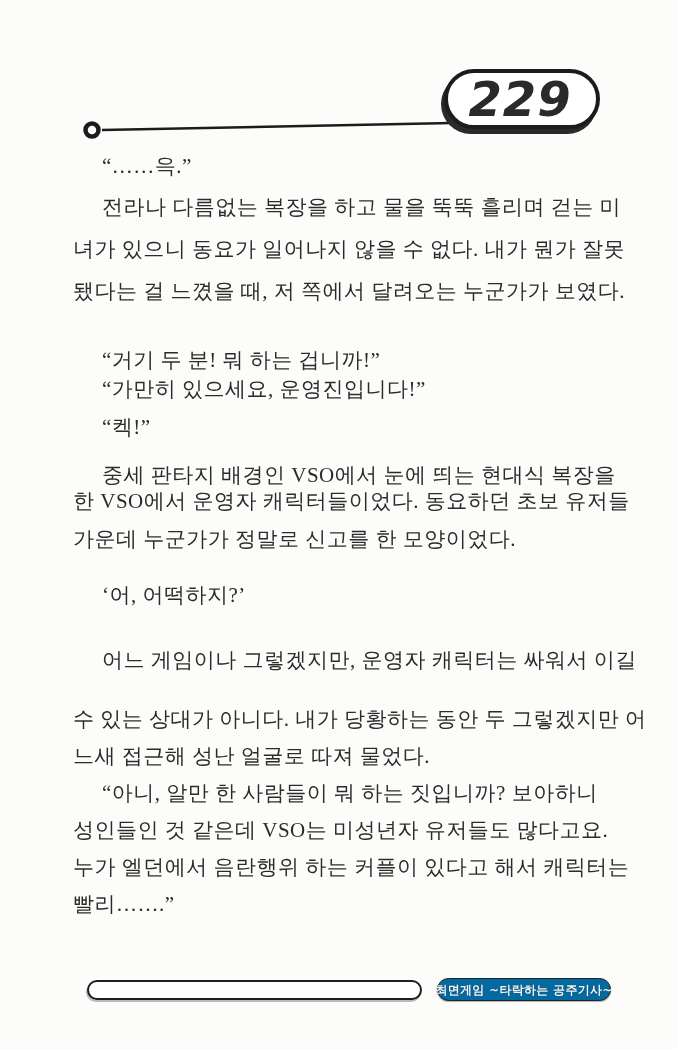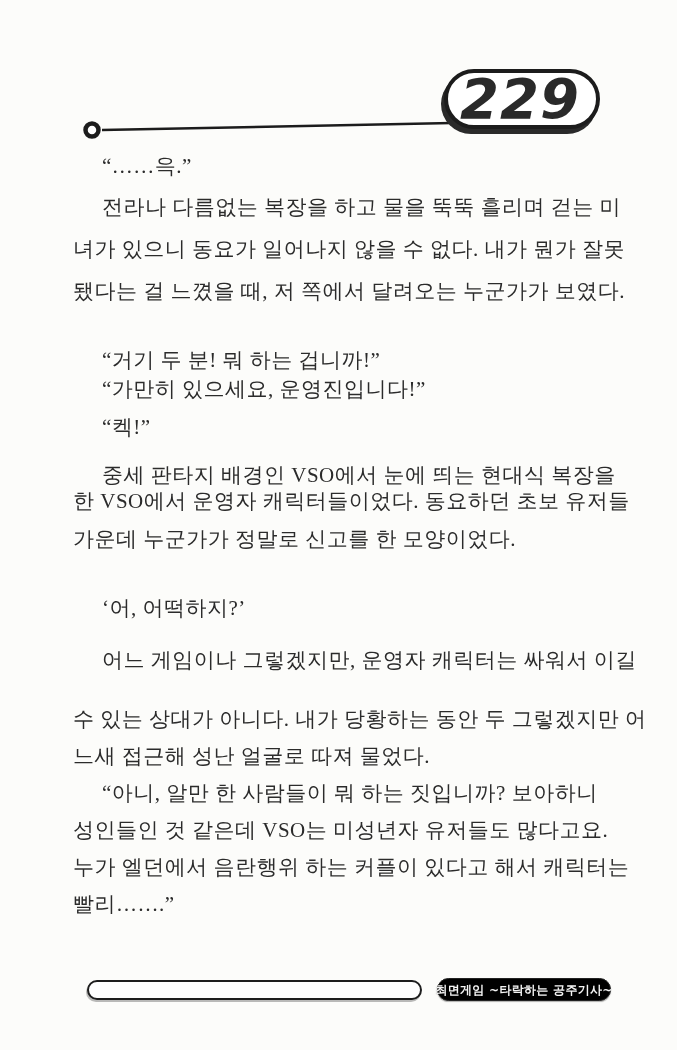--- a/index.html
+++ b/index.html
@@ -34,21 +34,21 @@
     box-shadow: -3px 5px 0 0 #2a2a2a;
     display: flex;
     align-items: center;
     justify-content: center;
     z-index: 2;
   }
   .page-number {
     font-family: "DejaVu Sans", sans-serif;
     font-weight: bold;
     font-style: italic;
-    font-size: 56px;
+    font-size: 48px;
     letter-spacing: 1px;
     color: #2a2a2a;
     line-height: 1;
     padding-right: 4px;
   }
   
   .text-line {
     position: absolute;
     left: 73px;
     width: 560px;
@@ -69,21 +69,21 @@
     background: #ffffff;
     border: 2.5px solid #1e1e1e;
     border-radius: 12px;
     box-shadow: -1px 2px 0 rgba(60,60,60,0.35);
     box-sizing: border-box;
   }
   .series-badge {
     position: absolute;
     left: 437px; top: 978px;
     width: 174px; height: 23px;
-    background: #000000;
+    background: #0369a1;
     border: 1px solid #222222;
     border-radius: 12px;
     box-sizing: border-box;
     display: flex;
     align-items: center;
     justify-content: center;
     box-shadow: 0 1px 1px rgba(0,0,0,0.3);
   }
   .series-badge-label {
     font-family: "DejaVu Sans", sans-serif;
@@ -114,21 +114,21 @@
     <div class="text-line indent" style="top:153px">“……윽.”</div>
     <div class="text-line indent" style="top:194px">전라나 다름없는 복장을 하고 물을 뚝뚝 흘리며 걷는 미</div>
     <div class="text-line" style="top:236px">녀가 있으니 동요가 일어나지 않을 수 없다. 내가 뭔가 잘못</div>
     <div class="text-line" style="top:278px">됐다는 걸 느꼈을 때, 저 쪽에서 달려오는 누군가가 보였다.</div>
     <div class="text-line indent" style="top:347px">“거기 두 분! 뭐 하는 겁니까!”</div>
     <div class="text-line indent" style="top:376px">“가만히 있으세요, 운영진입니다!”</div>
     <div class="text-line indent" style="top:414px">“켁!”</div>
     <div class="text-line indent" style="top:462px">중세 판타지 배경인 VSO에서 눈에 띄는 현대식 복장을</div>
     <div class="text-line" style="top:488px">한 VSO에서 운영자 캐릭터들이었다. 동요하던 초보 유저들</div>
     <div class="text-line" style="top:526px">가운데 누군가가 정말로 신고를 한 모양이었다.</div>
-    <div class="text-line indent" style="top:595px">‘어, 어떡하지?’</div>
+    <div class="text-line indent" style="top:582px">‘어, 어떡하지?’</div>
     <div class="text-line indent" style="top:647px">어느 게임이나 그렇겠지만, 운영자 캐릭터는 싸워서 이길</div>
     <div class="text-line" style="top:706px">수 있는 상대가 아니다. 내가 당황하는 동안 두 그렇겠지만 어</div>
     <div class="text-line" style="top:743px">느새 접근해 성난 얼굴로 따져 물었다.</div>
     <div class="text-line indent" style="top:780px">“아니, 알만 한 사람들이 뭐 하는 짓입니까? 보아하니</div>
     <div class="text-line" style="top:817px">성인들인 것 같은데 VSO는 미성년자 유저들도 많다고요.</div>
     <div class="text-line" style="top:854px">누가 엘던에서 음란행위 하는 커플이 있다고 해서 캐릭터는</div>
     <div class="text-line" style="top:891px">빨리…….”</div>
   </div>
 
   <div class="footer-rule-pill"></div>

